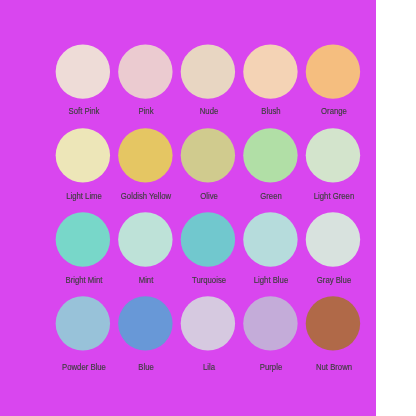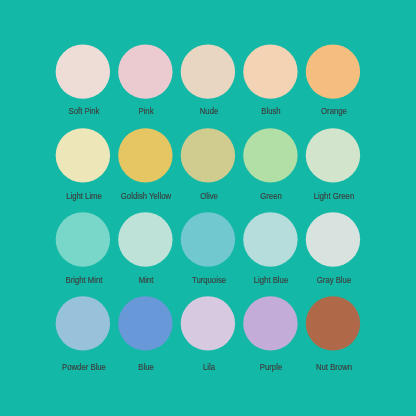--- a/index.html
+++ b/index.html
@@ -11,23 +11,23 @@
     background: #ffffff;
     overflow: hidden;
   }
   body {
     font-family: "Liberation Sans", sans-serif;
   }
   #palette-grid {
     position: absolute;
     left: 0;
     top: 0;
-    width: 416px;
+    width: 376px;
     height: 416px;
-    background: #14b8a6;
+    background: #d946ef;
   }
   #swatch-layer {
     position: absolute;
     left: 0;
     top: 0;
     width: 416px;
     height: 416px;
     shape-rendering: geometricPrecision;
   }
   .swatch-cell {

